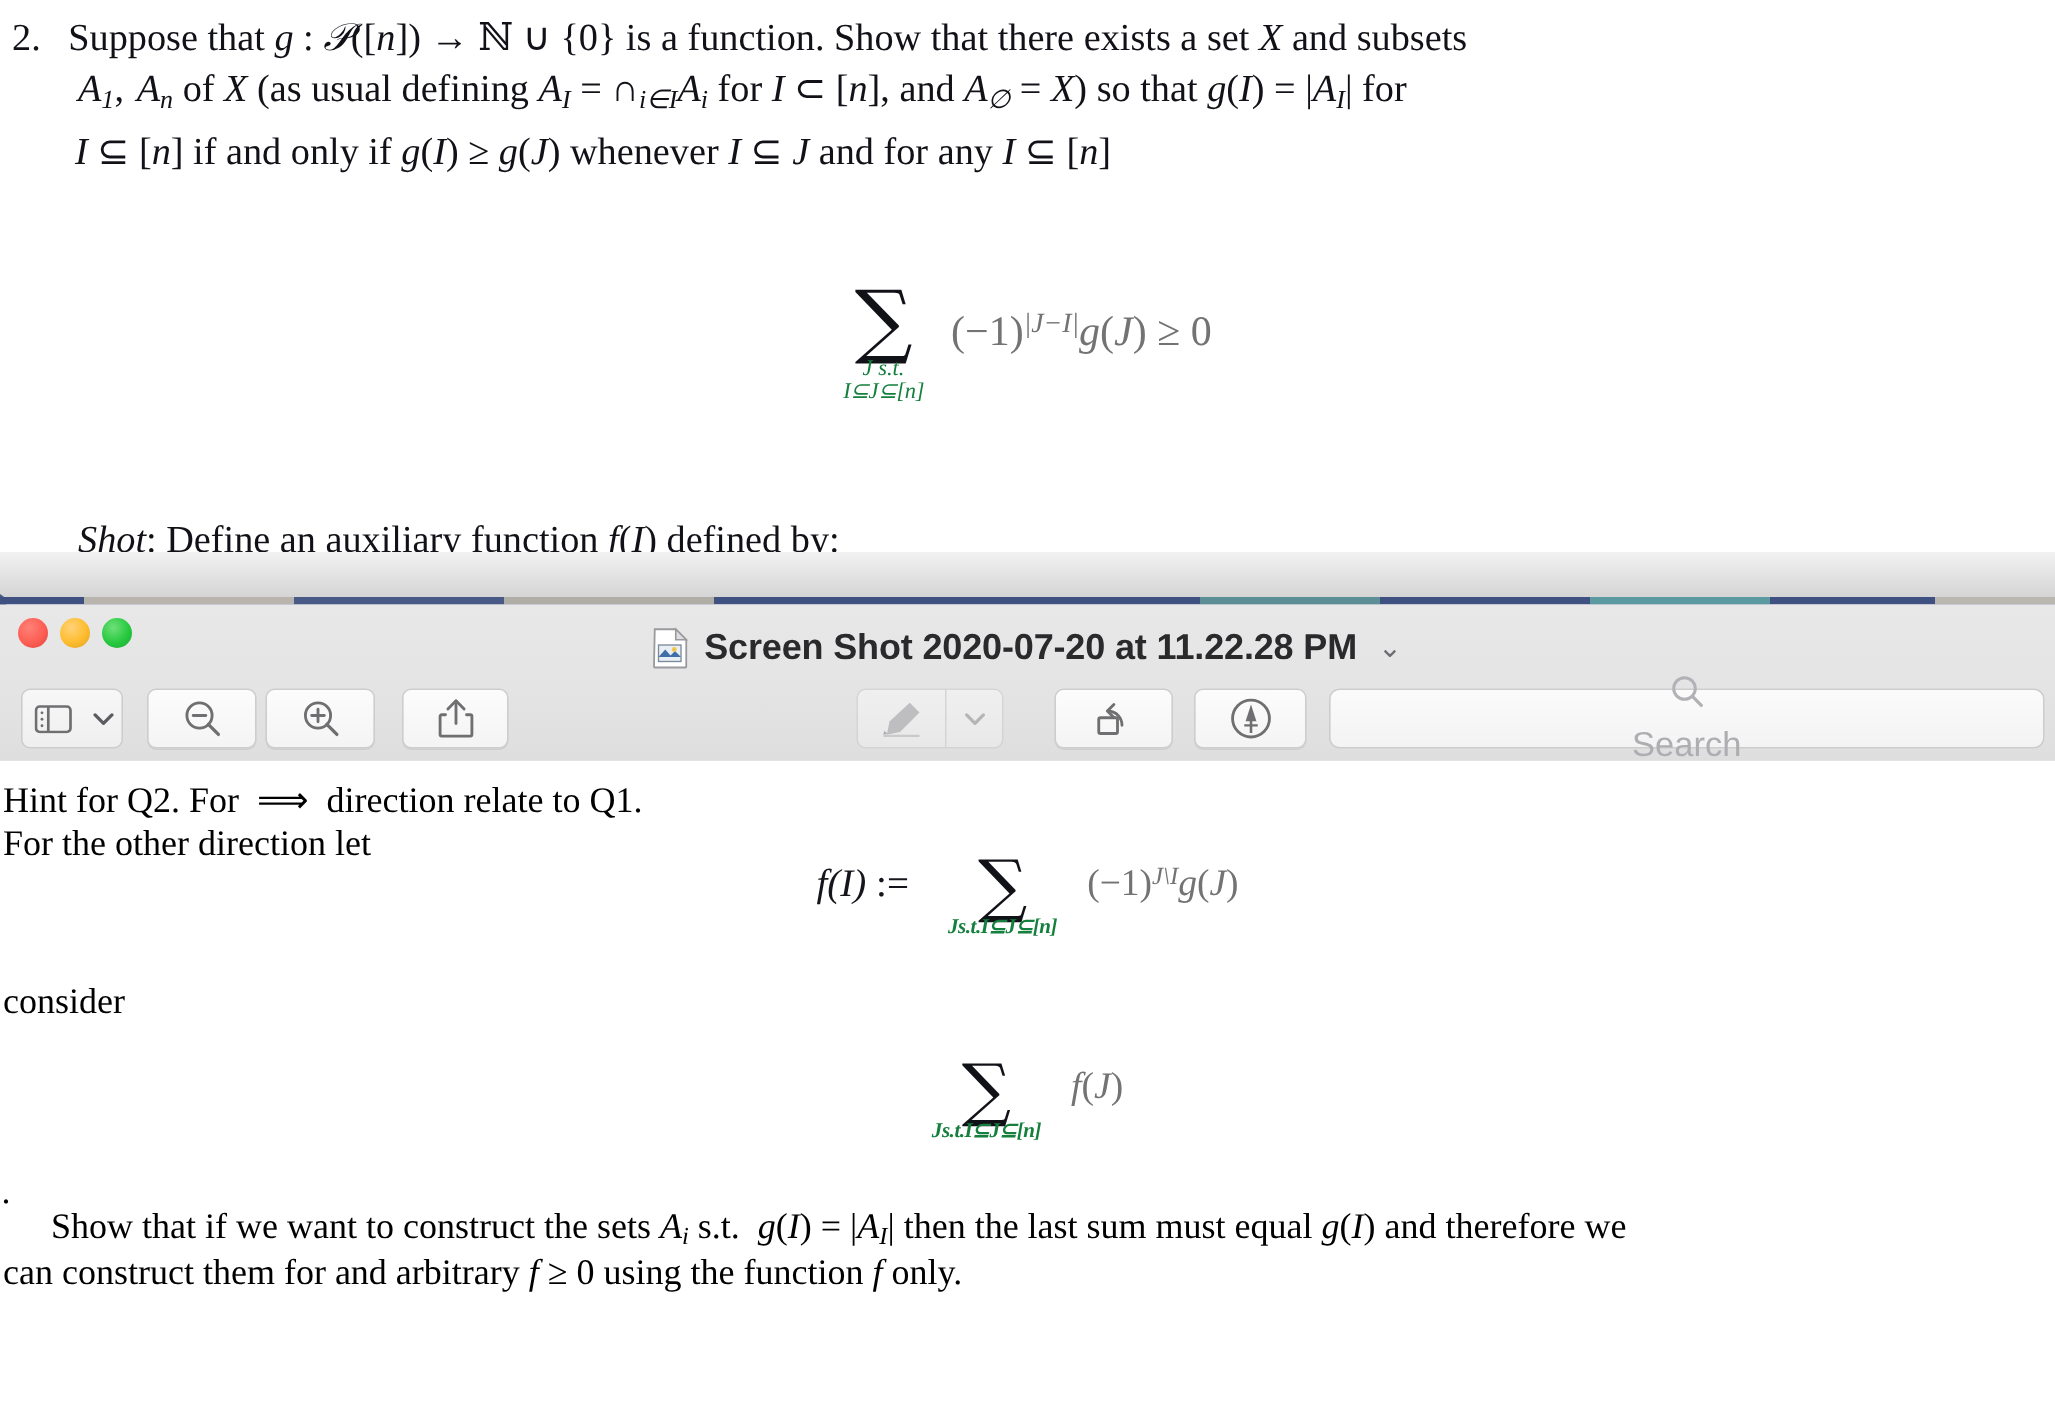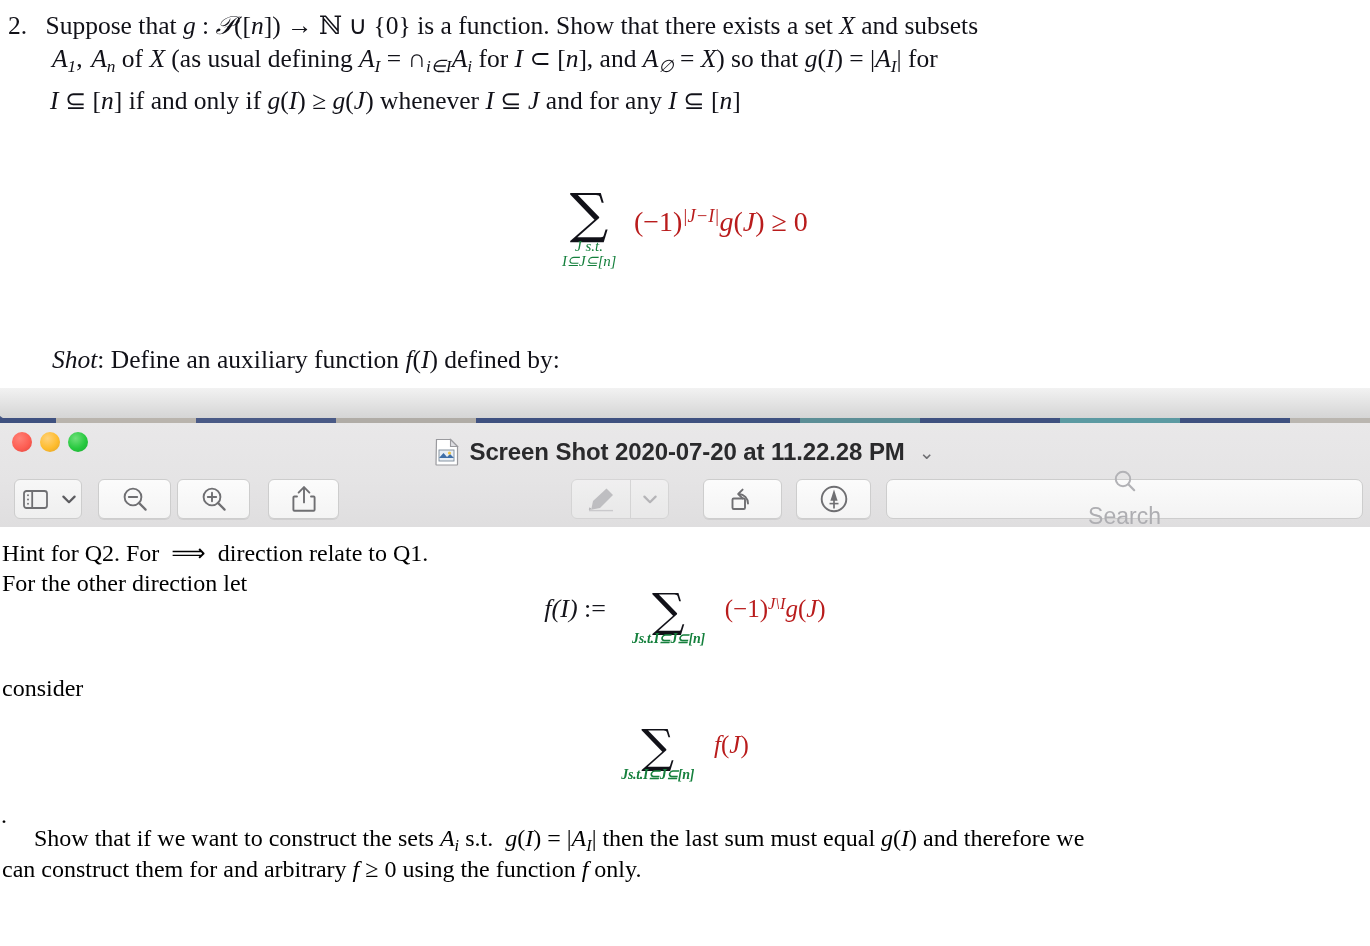--- a/index.html
+++ b/index.html
@@ -82,39 +82,39 @@
     margin-top: 1px;
     color: #15803d;
     white-space: nowrap;
   }
   .sumsub .r1 { display: block; font-style: italic; }
   .sumsub .r2 { display: block; font-style: italic; letter-spacing: -0.3px; }
   .eqbody {
     display: inline-block;
     vertical-align: middle;
     font-size: 28px;
-    color: #b91c1c;
+    color: #737373;
     margin-left: 14px;
     position: relative;
     top: -8px;
     white-space: nowrap;
   }
 
   .hintline {
     position: absolute;
     left: 52px; top: 345px;
     font-size: 25.5px;
     color: #111118;
     white-space: nowrap;
   }
 
   
   .win {
     position: absolute;
-    left: 0; top: 388px;
+    left: 0; top: 368px;
     width: 1370px;
     height: 558px;
     overflow: hidden;
   }
   .win-topshade {
     position: absolute;
     left: 0; top: 0;
     width: 1370px; height: 30px;
     background: linear-gradient(to bottom, #f2f2f2 0%, #dcdcdc 75%, #d5d5d5 100%);
   }

